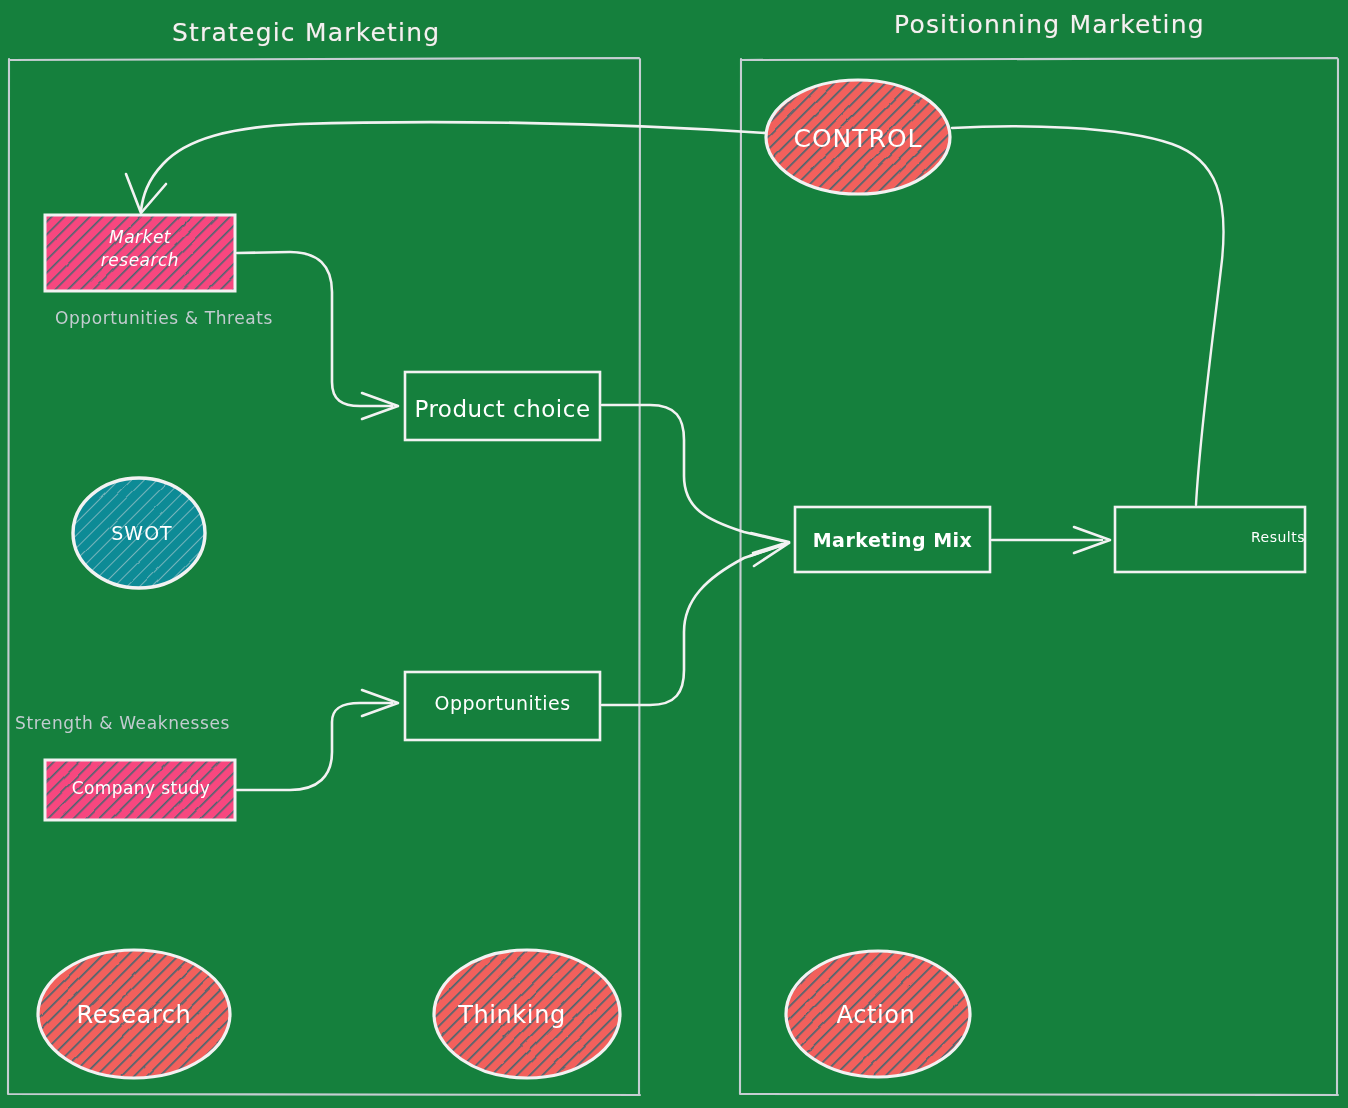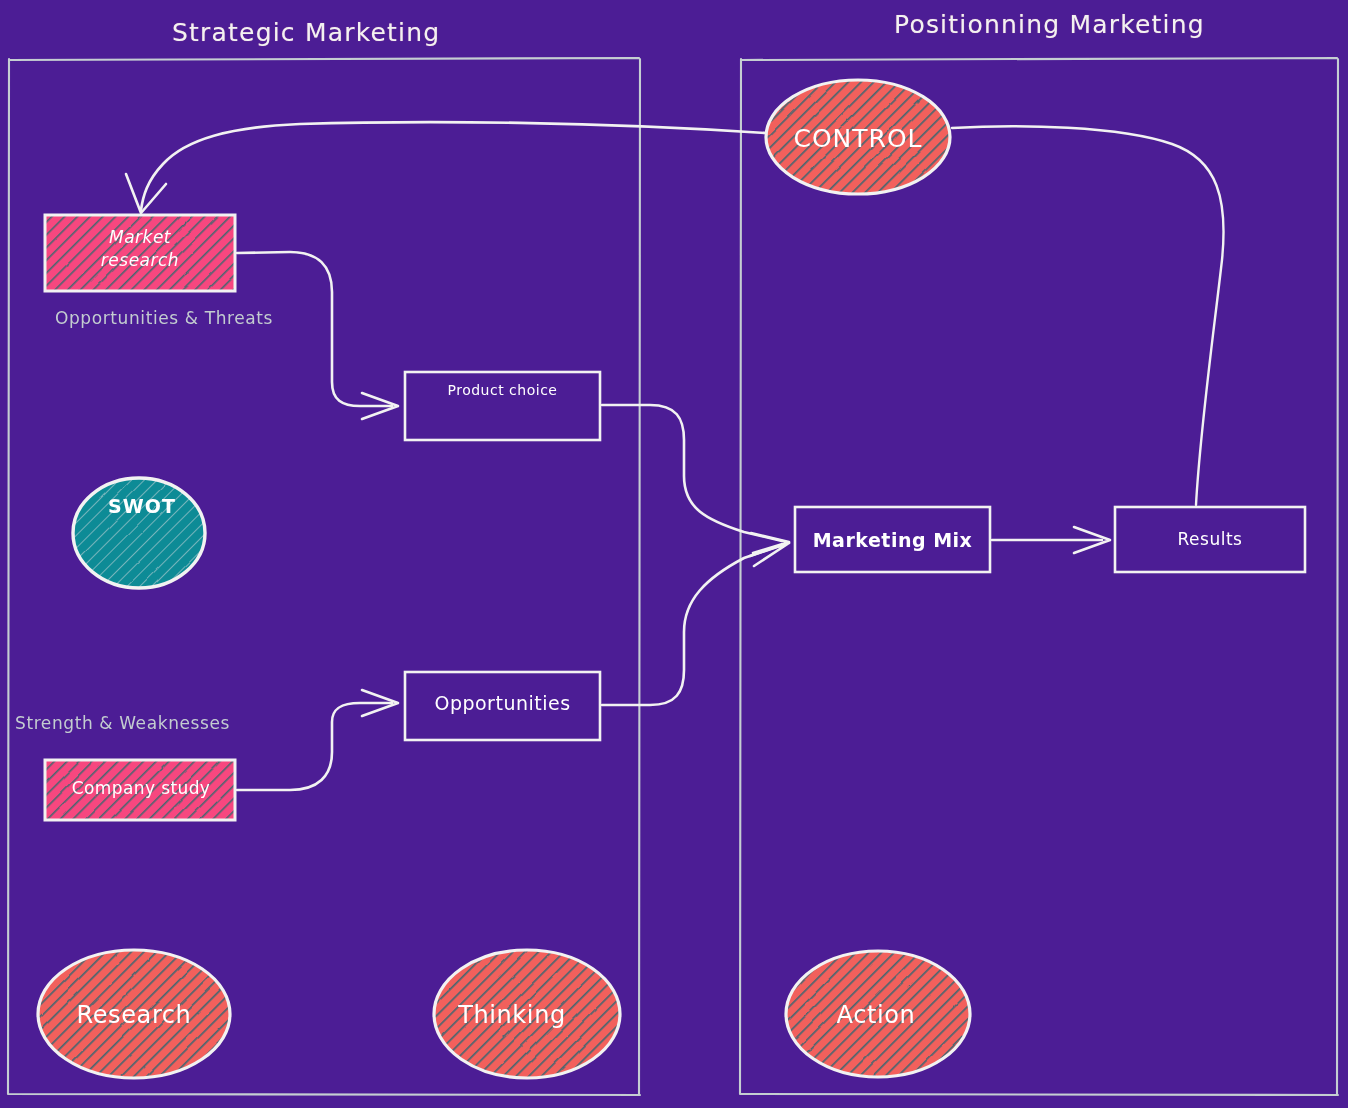--- a/index.html
+++ b/index.html
@@ -4,21 +4,21 @@
 <style>
   html, body {
     margin: 0;
     padding: 0;
     background: #4a6670;
   }
   #canvas {
     position: relative;
     width: 1348px;
     height: 1108px;
-    background: #4c1d95;
+    background: #15803d;
     overflow: hidden;
     font-family: "DejaVu Sans", sans-serif;
   }
   svg.layer {
     position: absolute;
     left: 0;
     top: 0;
     width: 1348px;
     height: 1108px;
   }
@@ -183,31 +183,31 @@
   </svg>
 
   <div class="frame-title" style="left:172px; top:18px;">Strategic Marketing</div>
   <div class="frame-title" style="left:894px; top:10px;">Positionning Marketing</div>
 
   <div class="node-label" style="left:766px; top:122px; width:184px; font-size:25px; letter-spacing:1px;">CONTROL</div>
 
   <div class="node-label" style="left:45px; top:226px; width:190px; font-size:17px; letter-spacing:0.5px;font-style:italic;">Market
 research</div>
 
-  <div class="node-label" style="left:73px; top:494px; width:138px; font-size:19px; letter-spacing:1px;font-weight:bold;">SWOT</div>
+  <div class="node-label" style="left:73px; top:521px; width:138px; font-size:19px; letter-spacing:1px;">SWOT</div>
 
   <div class="node-label" style="left:45px; top:777px; width:192px; font-size:17px; letter-spacing:0.4px;">Company study</div>
 
-  <div class="node-label" style="left:405px; top:381px; width:195px; font-size:14px; letter-spacing:0.5px;">Product choice</div>
+  <div class="node-label" style="left:405px; top:394px; width:195px; font-size:23px; letter-spacing:0.5px;">Product choice</div>
 
   <div class="node-label" style="left:405px; top:691px; width:195px; font-size:19px; letter-spacing:0.5px;">Opportunities</div>
 
   <div class="node-label" style="left:795px; top:528px; width:195px; font-size:19px; letter-spacing:0.5px;font-weight:bold;">Marketing Mix</div>
 
-  <div class="node-label" style="left:1115px; top:528px; width:190px; font-size:17px; letter-spacing:0.5px;">Results</div>
+  <div class="node-label" style="left:1115px; top:528px; width:190px; font-size:14px; letter-spacing:0.5px;text-align:right;">Results</div>
 
   <div class="node-label" style="left:38px; top:999px; width:192px; font-size:24px; letter-spacing:0.6px;">Research</div>
 
   <div class="node-label" style="left:434px; top:999px; width:156px; font-size:24px; letter-spacing:0.6px;">Thinking</div>
 
   <div class="node-label" style="left:786px; top:999px; width:180px; font-size:24px; letter-spacing:0.6px;">Action</div>
 
   <div class="edge-label" style="left:15px; top:308px;margin-left:40px;">Opportunities &amp; Threats</div>
 
   <div class="edge-label" style="left:15px; top:713px;">Strength &amp; Weaknesses</div>

